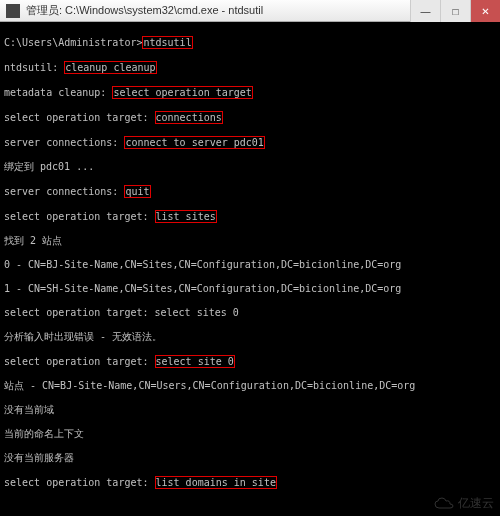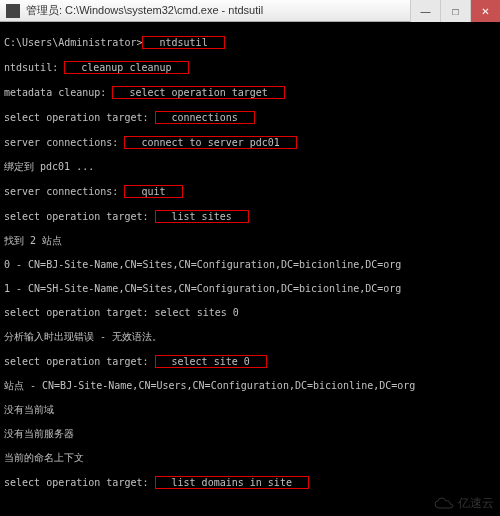--- a/index.html
+++ b/index.html
@@ -62,21 +62,21 @@
     font-size: 10px;
     line-height: 12px;
     white-space: pre;
     overflow: hidden;
     position: relative;
   }
   .line { display: block; white-space: pre; }
   .hl {
     border: 1px solid #e00000;
     display: inline-block;
-    padding: 0 16px;
+    padding: 0 0;
     line-height: 11px;
   }
   .watermark {
     position: absolute;
     right: 6px;
     bottom: 6px;
     color: rgba(200,200,200,0.25);
     font-family: "Microsoft YaHei", sans-serif;
     font-size: 12px;
     display: flex;
@@ -110,22 +110,22 @@
 <span class="line"><span>server connections: </span><span class="hl">quit</span></span>
 <span class="line"><span>select operation target: </span><span class="hl">list sites</span></span>
 <span class="line">找到 2 站点</span>
 <span class="line">0 - CN=BJ-Site-Name,CN=Sites,CN=Configuration,DC=bicionline,DC=org</span>
 <span class="line">1 - CN=SH-Site-Name,CN=Sites,CN=Configuration,DC=bicionline,DC=org</span>
 <span class="line">select operation target: select sites 0</span>
 <span class="line">分析输入时出现错误 - 无效语法。</span>
 <span class="line"><span>select operation target: </span><span class="hl">select site 0</span></span>
 <span class="line">站点 - CN=BJ-Site-Name,CN=Users,CN=Configuration,DC=bicionline,DC=org</span>
 <span class="line">没有当前域</span>
+<span class="line">当前的命名上下文</span>
 <span class="line">没有当前服务器</span>
-<span class="line">当前的命名上下文</span>
 <span class="line"><span>select operation target: </span><span class="hl">list domains in site</span></span>
 
 
 
 
 
 
 
 
 

